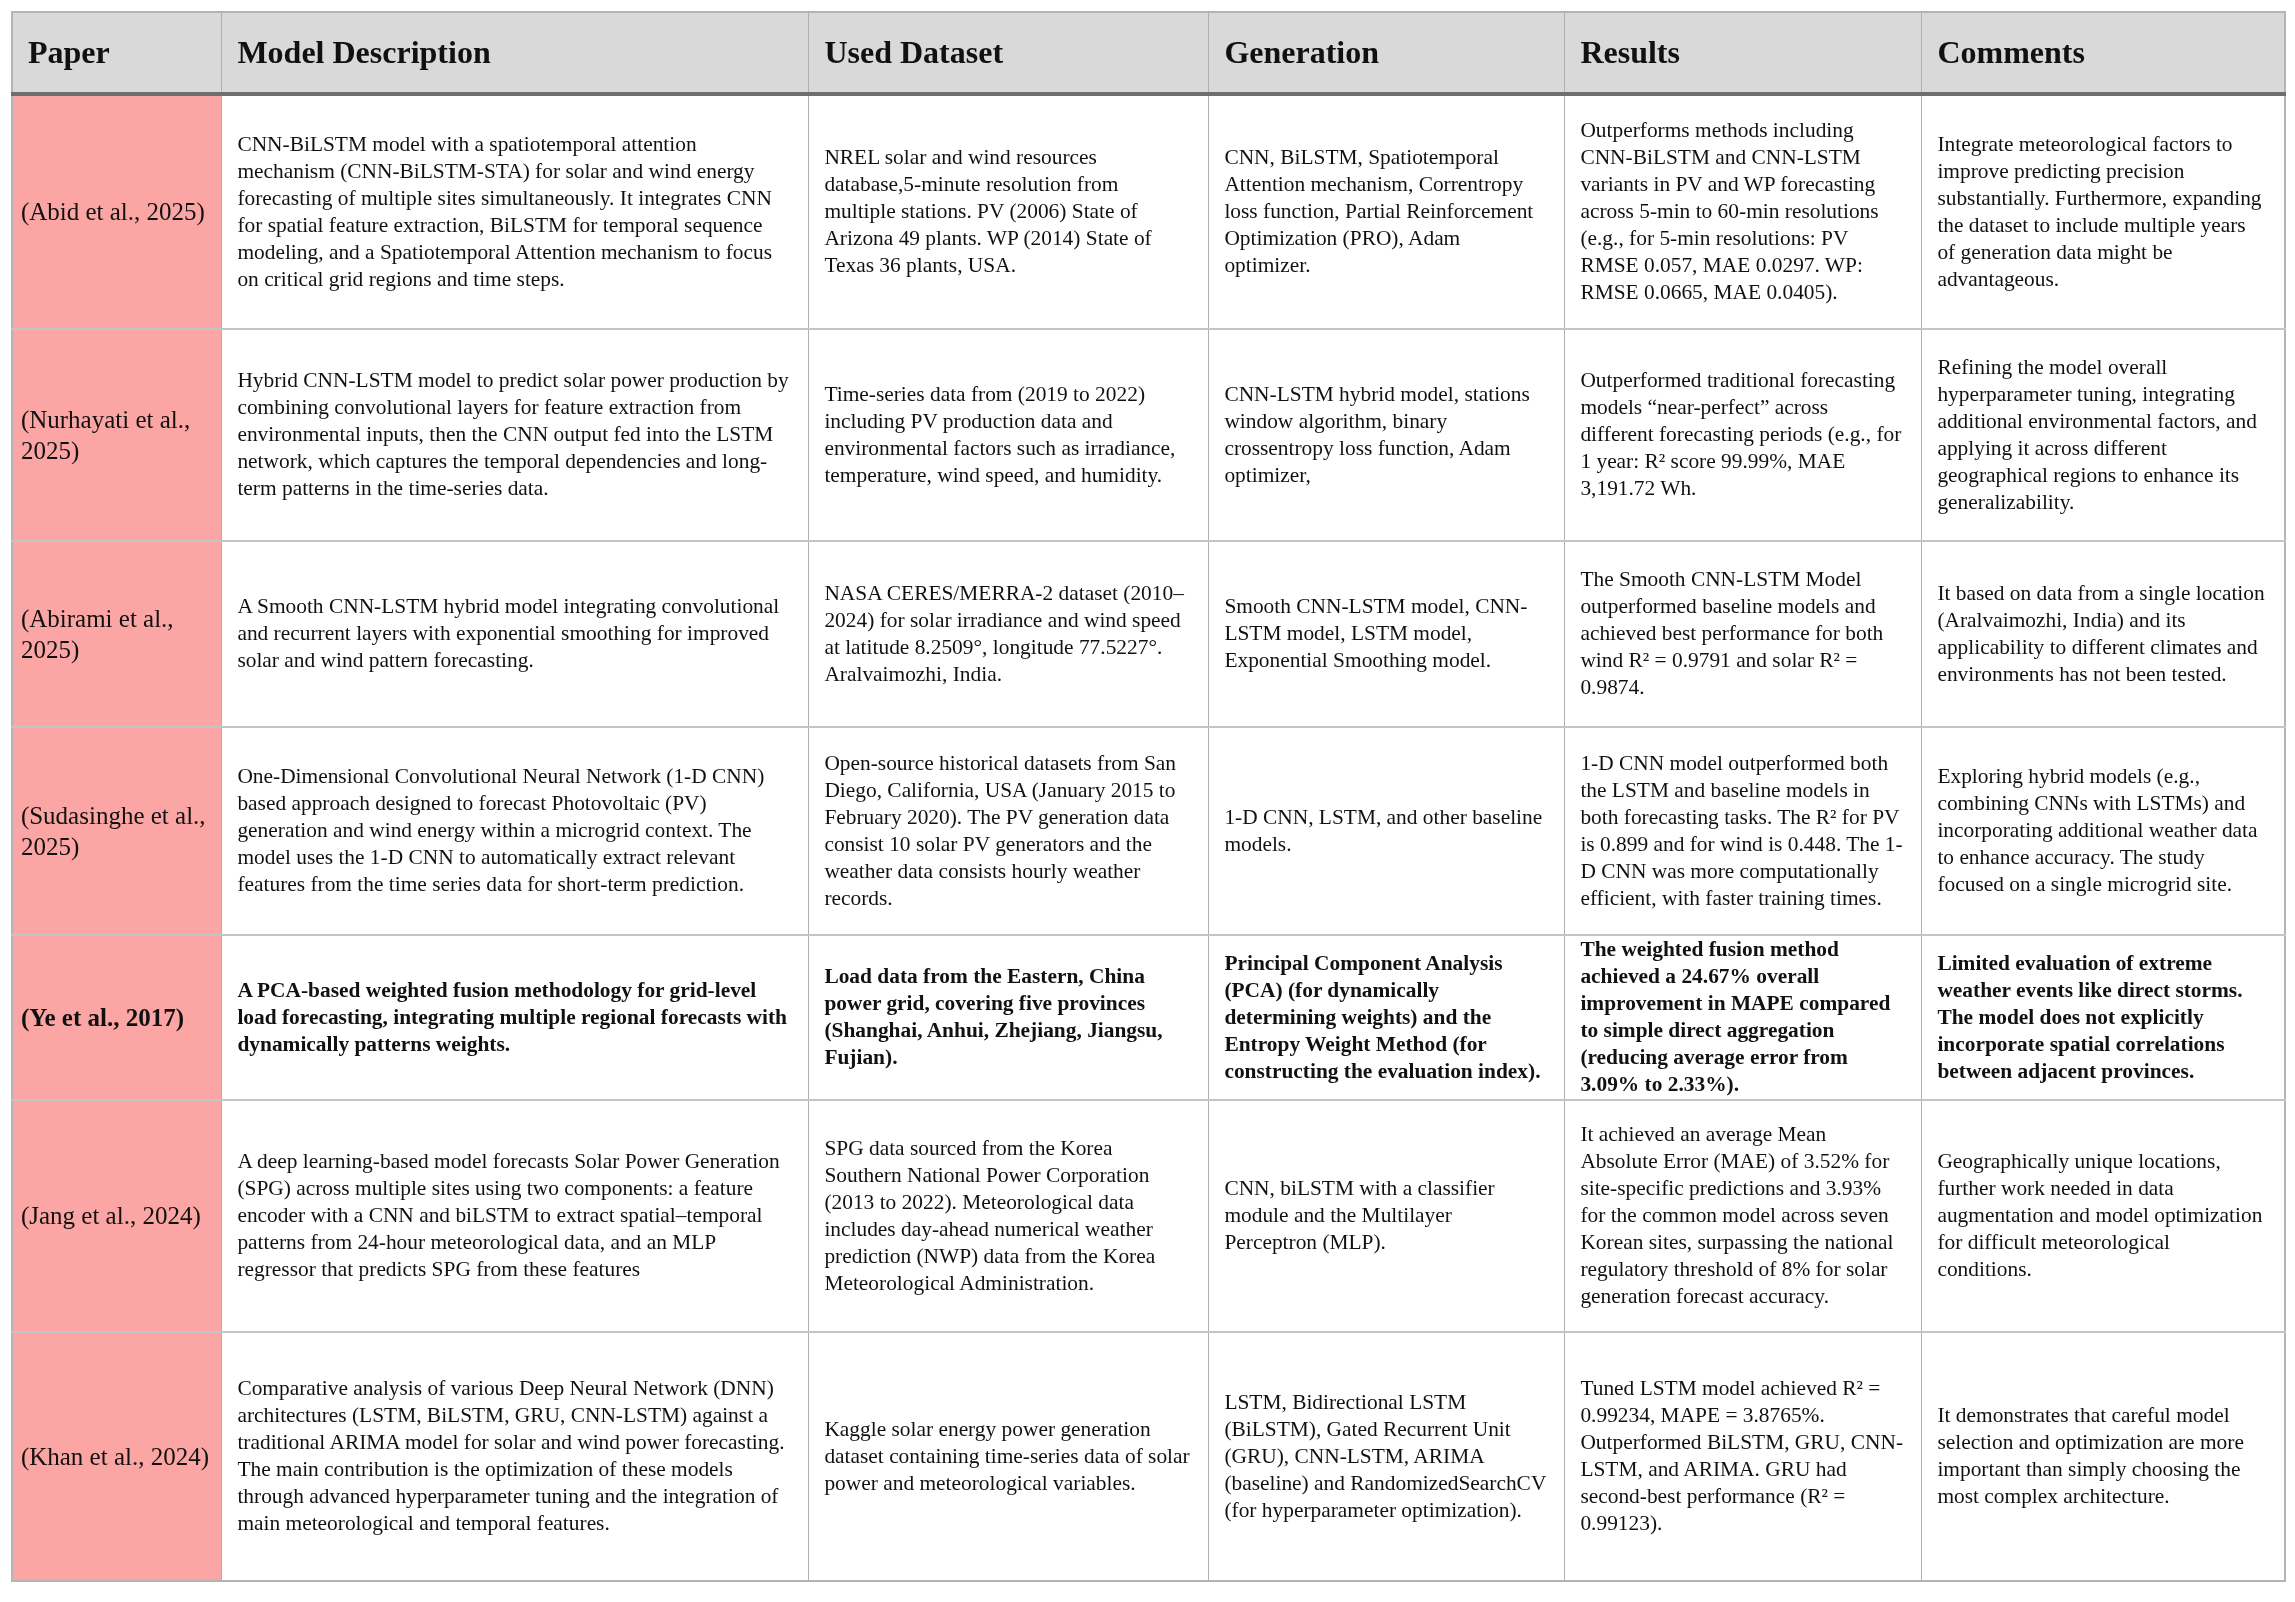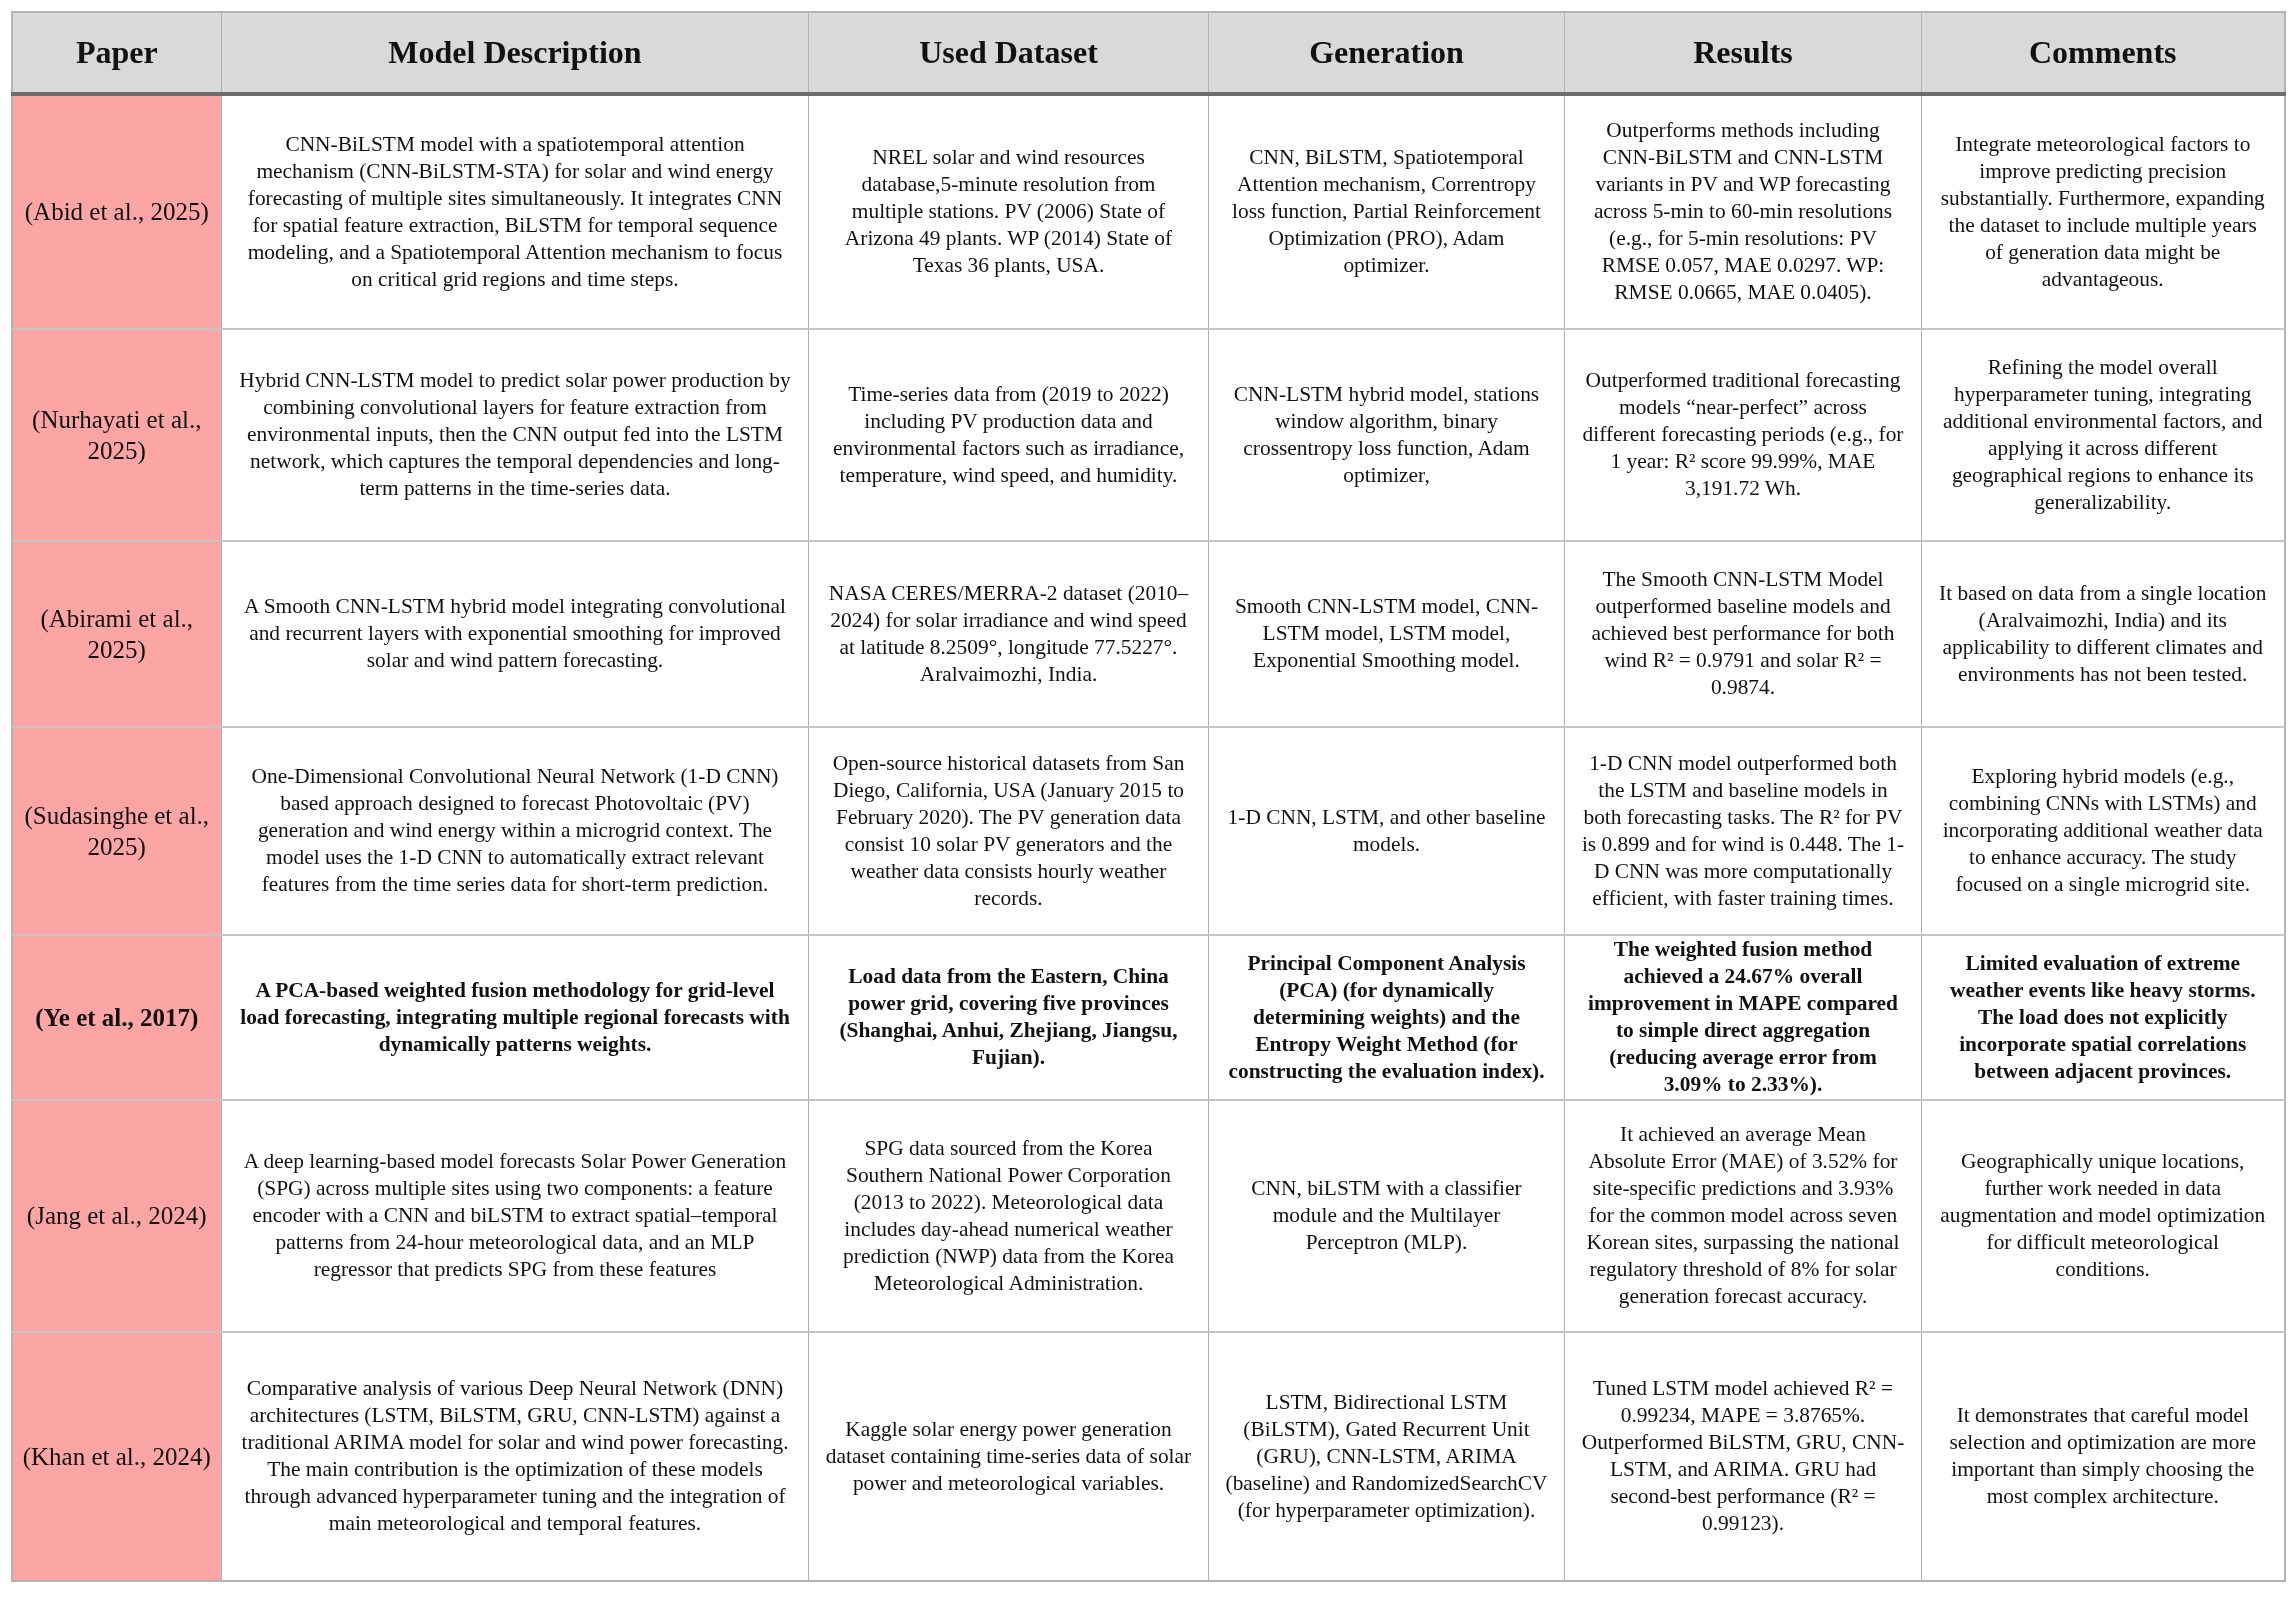--- a/index.html
+++ b/index.html
@@ -5,21 +5,21 @@
   html, body { margin: 0; padding: 0; background: #ffffff; }
   body { width: 2295px; height: 1603px; position: relative; overflow: hidden; }
   .tbl {
     position: absolute; left: 10.5px; top: 10.5px;
     width: 2272px; border-collapse: collapse; table-layout: fixed;
     font-family: "Liberation Serif", "DejaVu Serif", serif; color: #111;
     border: 2.1px solid #b4b4b4;
   }
   .tbl th, .tbl td {
     border-left: 1.4px solid #b0b0b0; border-right: 1.4px solid #b0b0b0;
-    text-align: center; vertical-align: middle; padding: 0 15.4px;
+    text-align: left; vertical-align: middle; padding: 0 15.4px;
   }
   .tbl thead th {
     background: #d9d9d9; font-weight: bold; font-size: 32px; height: 79px;
     border-bottom: 4.9px solid #6e6e6e;
   }
   .tbl tbody td {
     font-size: 21.4px; line-height: 27px; background: #fff;
     border-bottom: 2.8px solid #c4c4c4;
   }
   .tbl tbody td.paper { background: #fca5a5; font-size: 25px; line-height: 31px; padding: 0 8.4px; }
@@ -84,21 +84,21 @@
       <td>1-D CNN, LSTM, and other baseline models.</td>
       <td>1-D CNN model outperformed both the LSTM and baseline models in both forecasting tasks. The R² for PV is 0.899 and for wind is 0.448. The 1-D CNN was more computationally efficient, with faster training times.</td>
       <td>Exploring hybrid models (e.g., combining CNNs with LSTMs) and incorporating additional weather data to enhance accuracy. The study focused on a single microgrid site.</td>
     </tr>
     <tr class="r5">
       <td class="paper">(Ye et al., 2017)</td>
       <td>A PCA-based weighted fusion methodology for grid-level load forecasting, integrating multiple regional forecasts with dynamically patterns weights.</td>
       <td>Load data from the Eastern, China power grid, covering five provinces (Shanghai, Anhui, Zhejiang, Jiangsu, Fujian).</td>
       <td>Principal Component Analysis (PCA) (for dynamically determining weights) and the Entropy Weight Method (for constructing the evaluation index).</td>
       <td>The weighted fusion method achieved a 24.67% overall improvement in MAPE compared to simple direct aggregation (reducing average error from 3.09% to 2.33%).</td>
-      <td>Limited evaluation of extreme weather events like heavy storms. The load does not explicitly incorporate spatial correlations between adjacent provinces.</td>
+      <td>Limited evaluation of extreme weather events like direct storms. The model does not explicitly incorporate spatial correlations between adjacent provinces.</td>
     </tr>
     <tr class="r6">
       <td class="paper">(Jang et al., 2024)</td>
       <td>A deep learning-based model forecasts Solar Power Generation (SPG) across multiple sites using two components: a feature encoder with a CNN and biLSTM to extract spatial–temporal patterns from 24-hour meteorological data, and an MLP regressor that predicts SPG from these features</td>
       <td>SPG data sourced from the Korea Southern National Power Corporation (2013 to 2022). Meteorological data includes day-ahead numerical weather prediction (NWP) data from the Korea Meteorological Administration.</td>
       <td>CNN, biLSTM with a classifier module and the Multilayer Perceptron (MLP).</td>
       <td>It achieved an average Mean Absolute Error (MAE) of 3.52% for site-specific predictions and 3.93% for the common model across seven Korean sites, surpassing the national regulatory threshold of 8% for solar generation forecast accuracy.</td>
       <td>Geographically unique locations, further work needed in data augmentation and model optimization for difficult meteorological conditions.</td>
     </tr>
     <tr class="r7">

